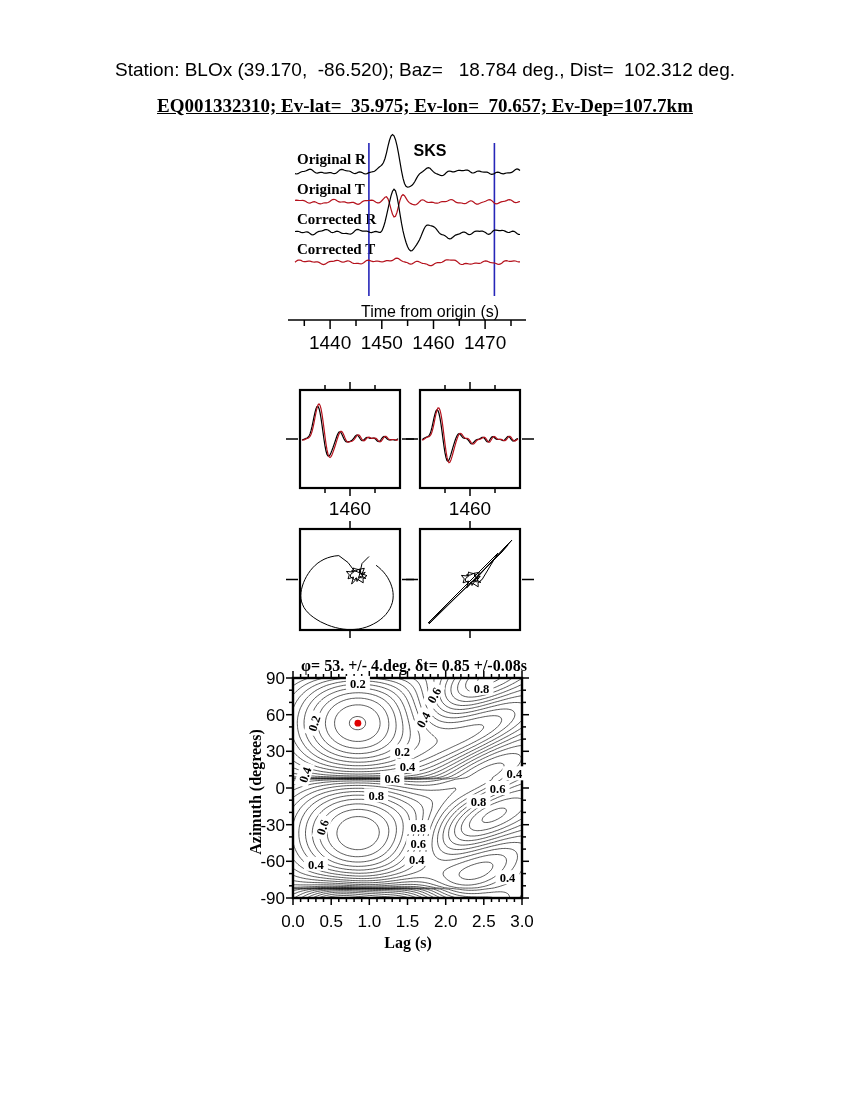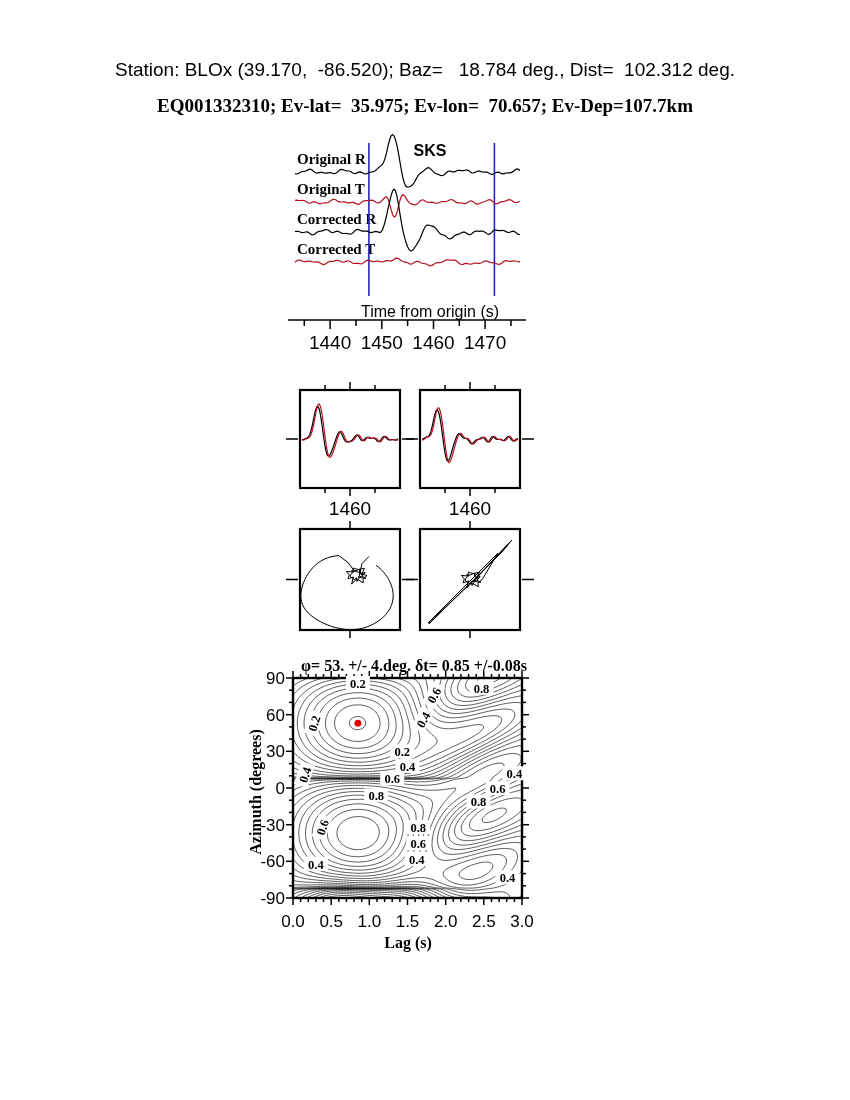--- a/index.html
+++ b/index.html
@@ -1,20 +1,20 @@
 <!DOCTYPE html>
 <html><head>
 <meta charset="utf-8">
 <style>
   html,body{margin:0;padding:0;background:#fff;}
   #page{position:relative;width:850px;height:1100px;background:#fff;overflow:hidden;
         font-family:"Liberation Sans",sans-serif;}
   .hdr{position:absolute;left:0;width:850px;text-align:center;white-space:pre;color:#000;}
   #h1{top:59px;font:19px "Liberation Sans",sans-serif;}
-  #h2{top:95px;font:bold 19px "Liberation Serif",serif;}
+  #h2{top:95px;font:bold 19px "Liberation Serif",serif;text-decoration:underline;}
   #ft{top:959px;font:18px "Liberation Sans",sans-serif;}
   svg{position:absolute;top:0;left:0;}
   svg text{fill:#000;}
   .sans{font-family:"Liberation Sans",sans-serif;}
   .sansB{font-family:"Liberation Sans",sans-serif;font-weight:bold;}
   .serifB{font-family:"Liberation Serif",serif;font-weight:bold;}
   .f12{font-size:12.5px}.f15{font-size:15px}.f16{font-size:16px}.f17{font-size:17px}.f19{font-size:19px}
 </style>
 </head>
 <body>

